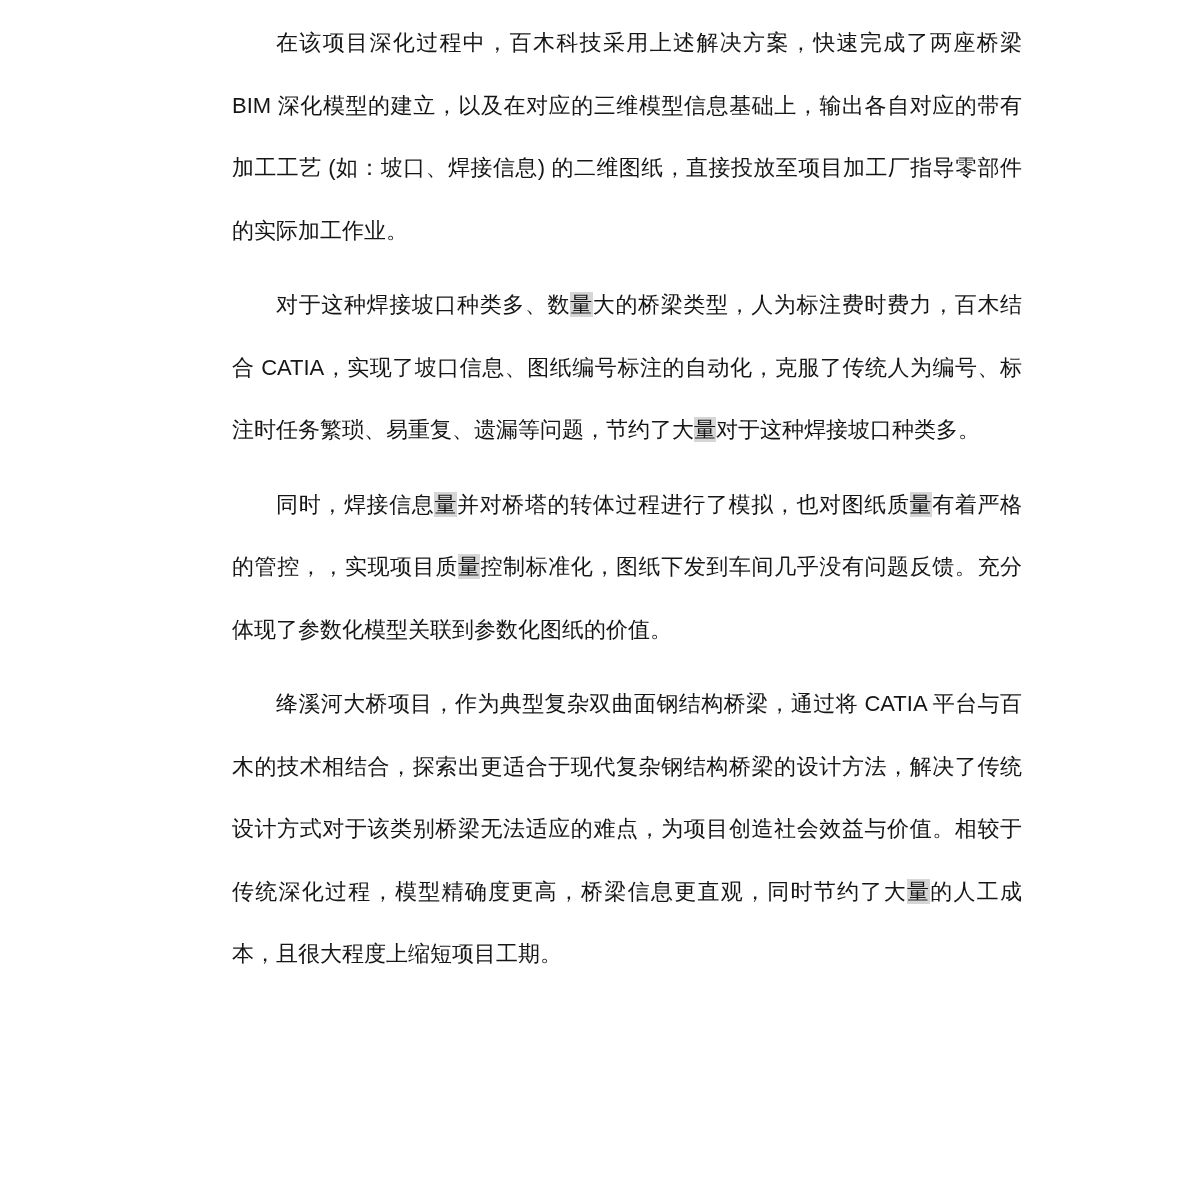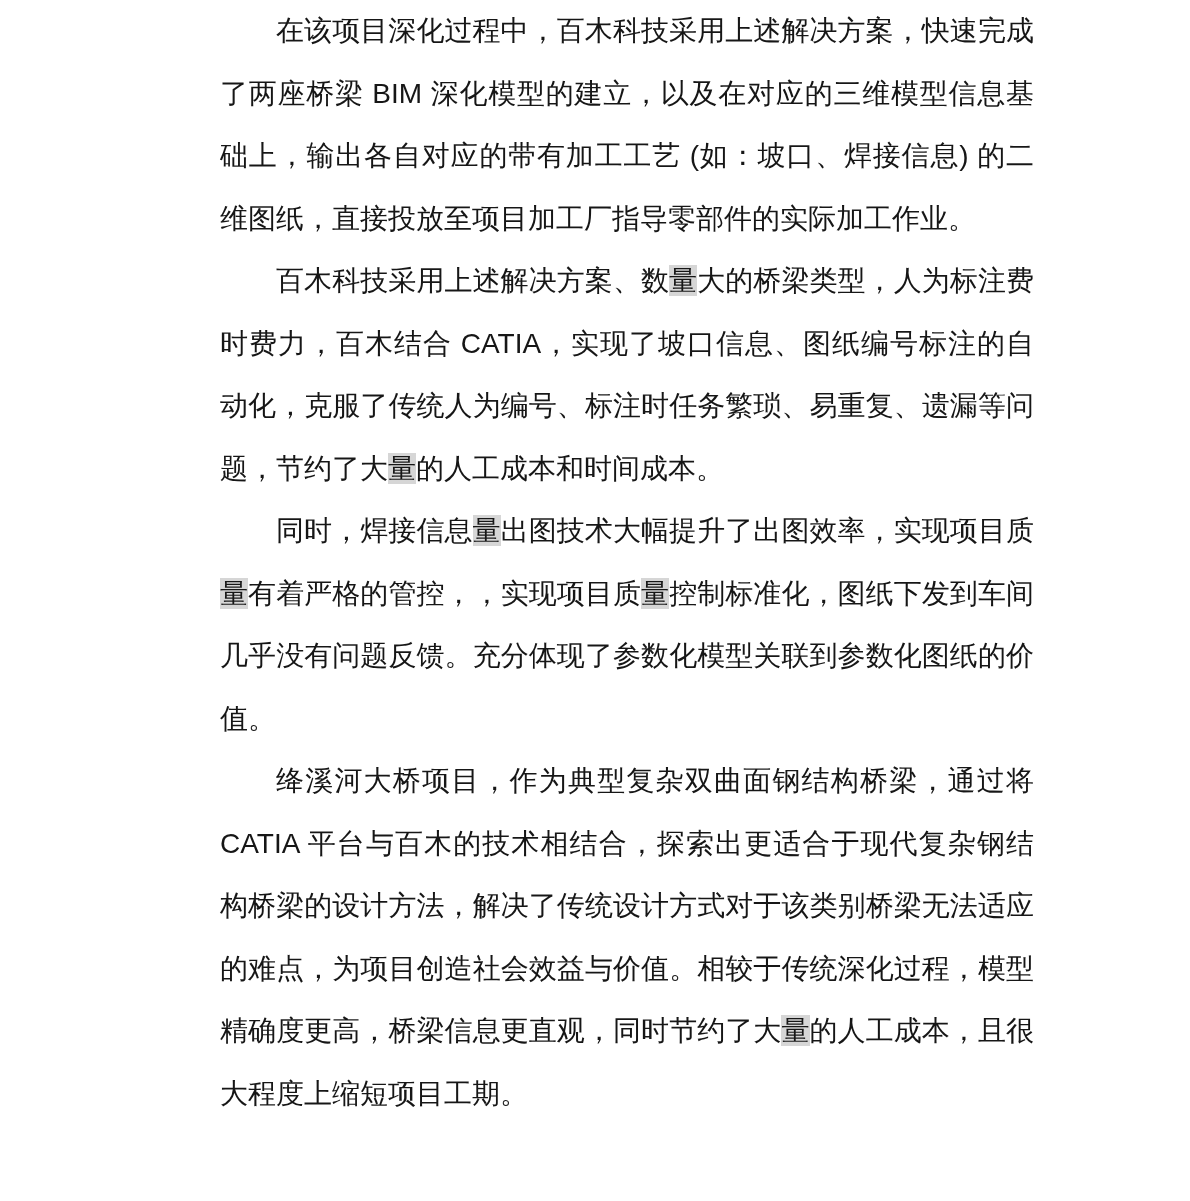--- a/index.html
+++ b/index.html
@@ -13,40 +13,40 @@
     overflow: hidden;
     position: relative;
   }
   .page {
     position: absolute;
     left: 220px;
     top: 0;
     width: 814px;
   }
   p.para {
-    margin: 0;
+    margin: 12px;
     padding: 0;
     text-indent: 2em;
     text-align: justify;
     font-family: "Liberation Sans", "DejaVu Sans", sans-serif;
-    font-size: 28px;
+    font-size: 22px;
     line-height: 62.5px;
     font-weight: 400;
     color: var(--text-color, #161616);
   }
   span.seg { 
     color: inherit;
   }
   span.hl {
     background: var(--hl-color, #d6d6d6);
   }
 </style>
 </head>
 <body>
 
 <div class="page">
   <div id="document-body">
       <p class="para"><span class="seg">在该项目深化过程中，百木科技采用上述解决方案，快速完成了两座桥梁 BIM 深化模型的建立，以及在对应的三维模型信息基础上，输出各自对应的带有加工工艺 (如：坡口、焊接信息) 的二维图纸，直接投放至项目加工厂指导零部件的实际加工作业。</span></p>
-      <p class="para"><span class="seg">百木科技采用上述解决方案、数</span><span class="seg hl">量</span><span class="seg">大的桥梁类型，人为标注费时费力，百木结合 CATIA，实现了坡口信息、图纸编号标注的自动化，克服了传统人为编号、标注时任务繁琐、易重复、遗漏等问题，节约了大</span><span class="seg hl">量</span><span class="seg">的人工成本和时间成本。</span></p>
-      <p class="para"><span class="seg">同时，焊接信息</span><span class="seg hl">量</span><span class="seg">出图技术大幅提升了出图效率，实现项目质</span><span class="seg hl">量</span><span class="seg">有着严格的管控，，实现项目质</span><span class="seg hl">量</span><span class="seg">控制标准化，图纸下发到车间几乎没有问题反馈。充分体现了参数化模型关联到参数化图纸的价值。</span></p>
+      <p class="para"><span class="seg">对于这种焊接坡口种类多、数</span><span class="seg hl">量</span><span class="seg">大的桥梁类型，人为标注费时费力，百木结合 CATIA，实现了坡口信息、图纸编号标注的自动化，克服了传统人为编号、标注时任务繁琐、易重复、遗漏等问题，节约了大</span><span class="seg hl">量</span><span class="seg">对于这种焊接坡口种类多。</span></p>
+      <p class="para"><span class="seg">同时，焊接信息</span><span class="seg hl">量</span><span class="seg">并对桥塔的转体过程进行了模拟，也对图纸质</span><span class="seg hl">量</span><span class="seg">有着严格的管控，，实现项目质</span><span class="seg hl">量</span><span class="seg">控制标准化，图纸下发到车间几乎没有问题反馈。充分体现了参数化模型关联到参数化图纸的价值。</span></p>
       <p class="para"><span class="seg">绛溪河大桥项目，作为典型复杂双曲面钢结构桥梁，通过将 CATIA 平台与百木的技术相结合，探索出更适合于现代复杂钢结构桥梁的设计方法，解决了传统设计方式对于该类别桥梁无法适应的难点，为项目创造社会效益与价值。相较于传统深化过程，模型精确度更高，桥梁信息更直观，同时节约了大</span><span class="seg hl">量</span><span class="seg">的人工成本，且很大程度上缩短项目工期。</span></p>
     </div>
 </div>
 
 </body></html>

